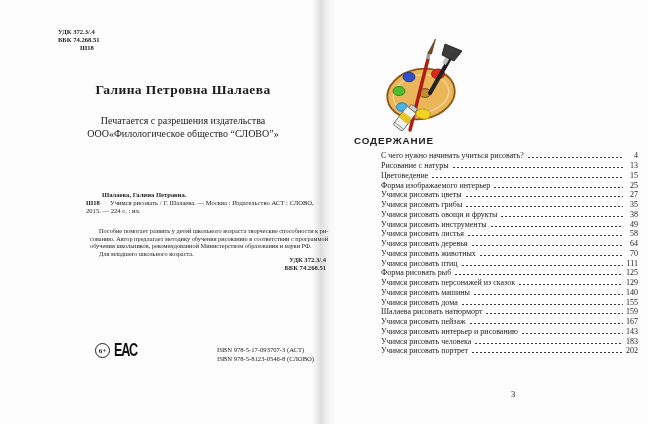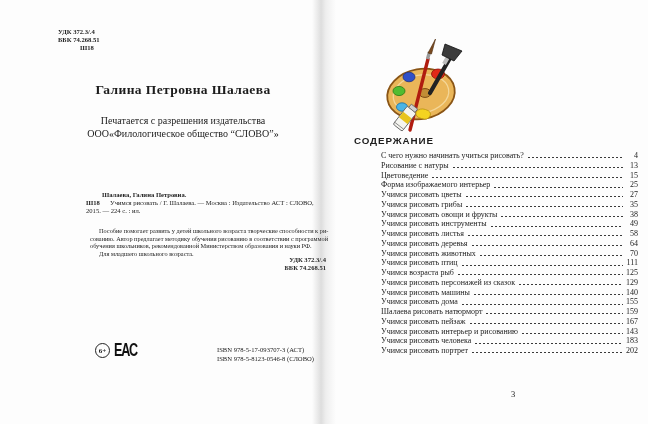--- a/index.html
+++ b/index.html
@@ -72,21 +72,21 @@
 
   
   .palette-illustration { position:absolute; left:28px; top:34px; width:84px; height:102px; }
 
   .toc-heading {
     position:absolute; left:0; top:135px; width:318px; 
     font-family:"Liberation Sans", sans-serif; font-weight:bold;
     font-size:9.8px; letter-spacing:0.9px;
   }
   .toc-list { position:absolute; left:27px; top:151px; width:257px; font-size:8px; }
-  .toc-row { display:flex; align-items:flex-start; height:9.75px; }
+  .toc-row { display:flex; align-items:center; height:9.75px; }
   .toc-entry-label { white-space:nowrap; }
   .toc-dots {
     flex:1 1 auto; align-self:stretch; margin:0 3px 0 3px;
     background-image:radial-gradient(circle, #3a3a3a 0.7px, transparent 0.95px);
     background-size:4px 3px; background-repeat:repeat-x;
     background-position:left bottom 1.5px;
   }
   .toc-entry-page { white-space:nowrap; text-align:right; min-width:12px; }
 
   .folio {
@@ -248,21 +248,21 @@
   </div>
 
 
   <div class="toc-row">
     <span class="toc-entry-label">Учимся рисовать птиц</span>
     <span class="toc-dots"></span>
     <span class="toc-entry-page">111</span>
   </div>
 
   <div class="toc-row">
-    <span class="toc-entry-label">Учимся возраста рыб</span>
+    <span class="toc-entry-label">Форма рисовать рыб</span>
     <span class="toc-dots"></span>
     <span class="toc-entry-page">125</span>
   </div>
 
   <div class="toc-row">
     <span class="toc-entry-label">Учимся рисовать персонажей из сказок</span>
     <span class="toc-dots"></span>
     <span class="toc-entry-page">129</span>
   </div>
 

